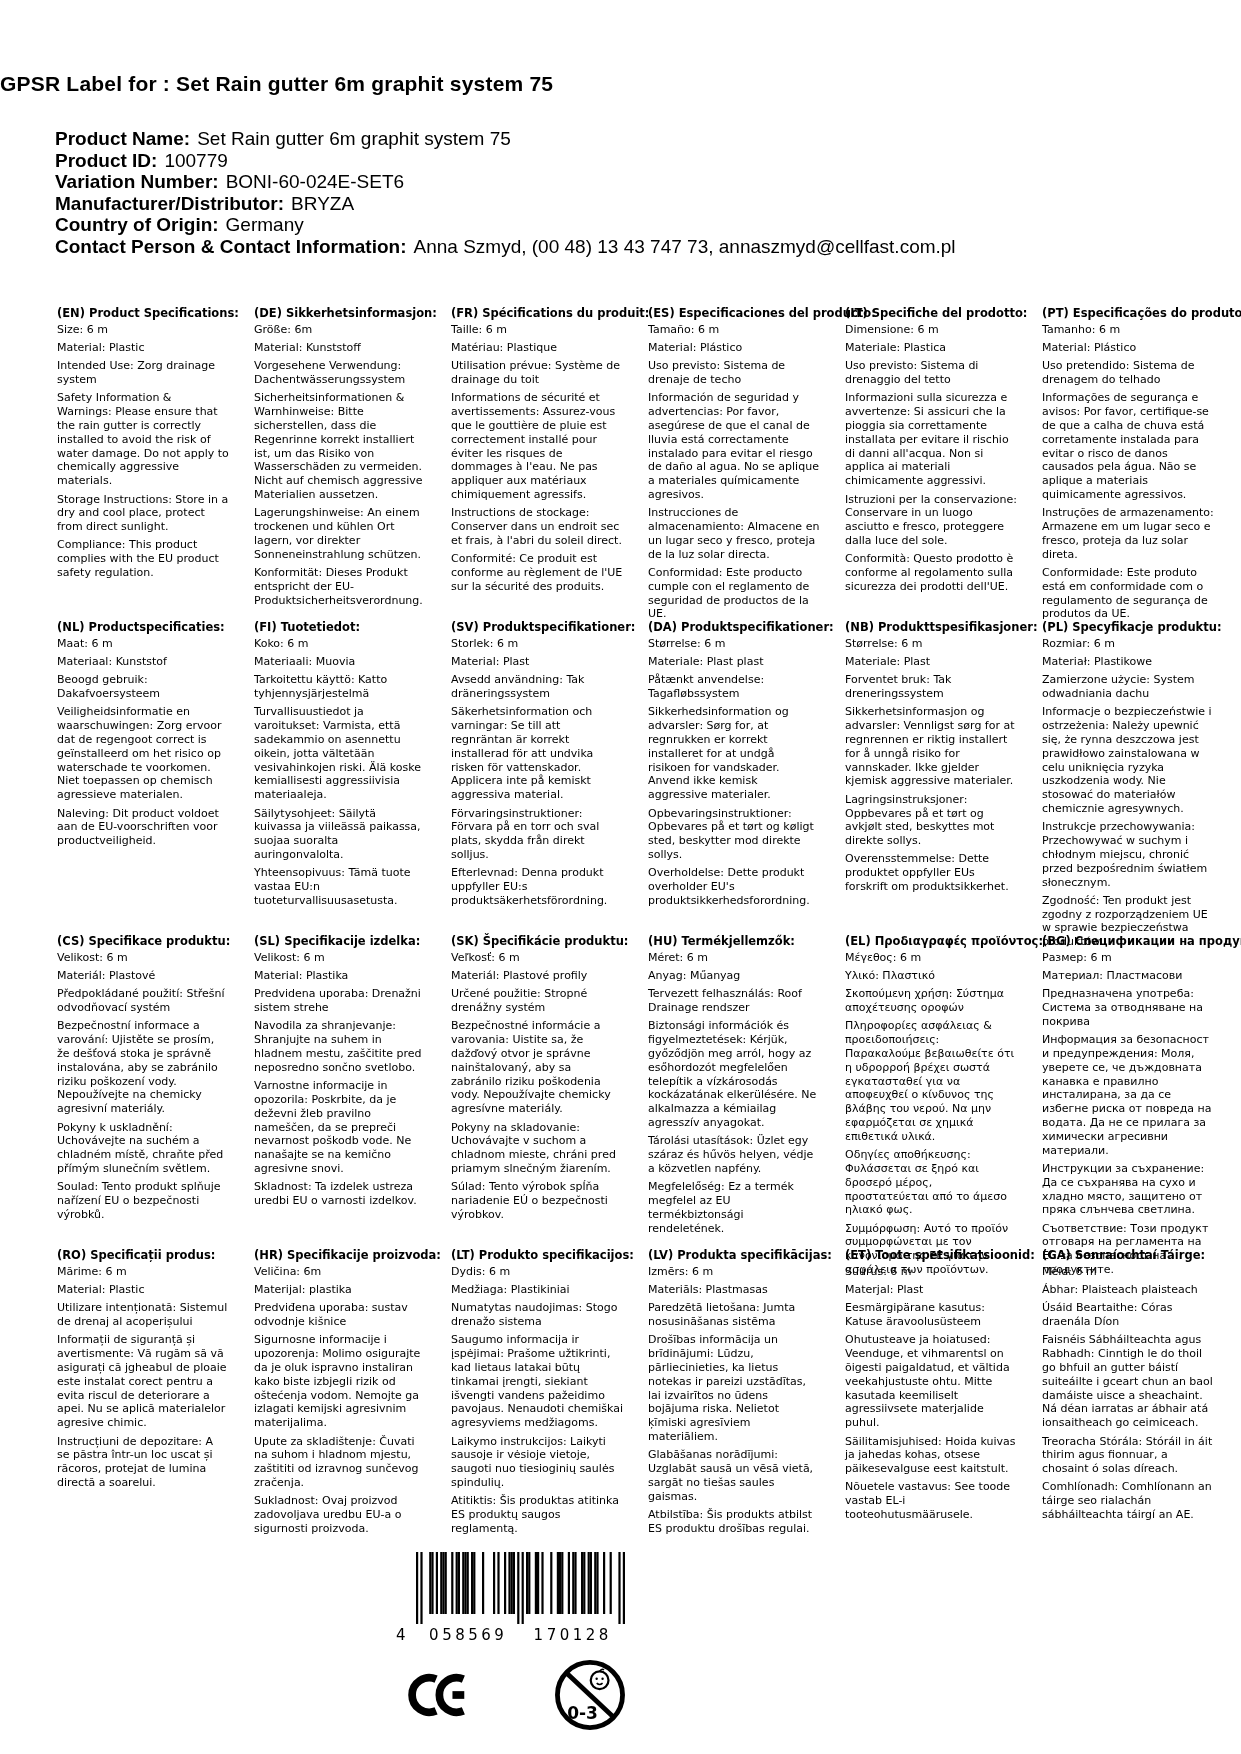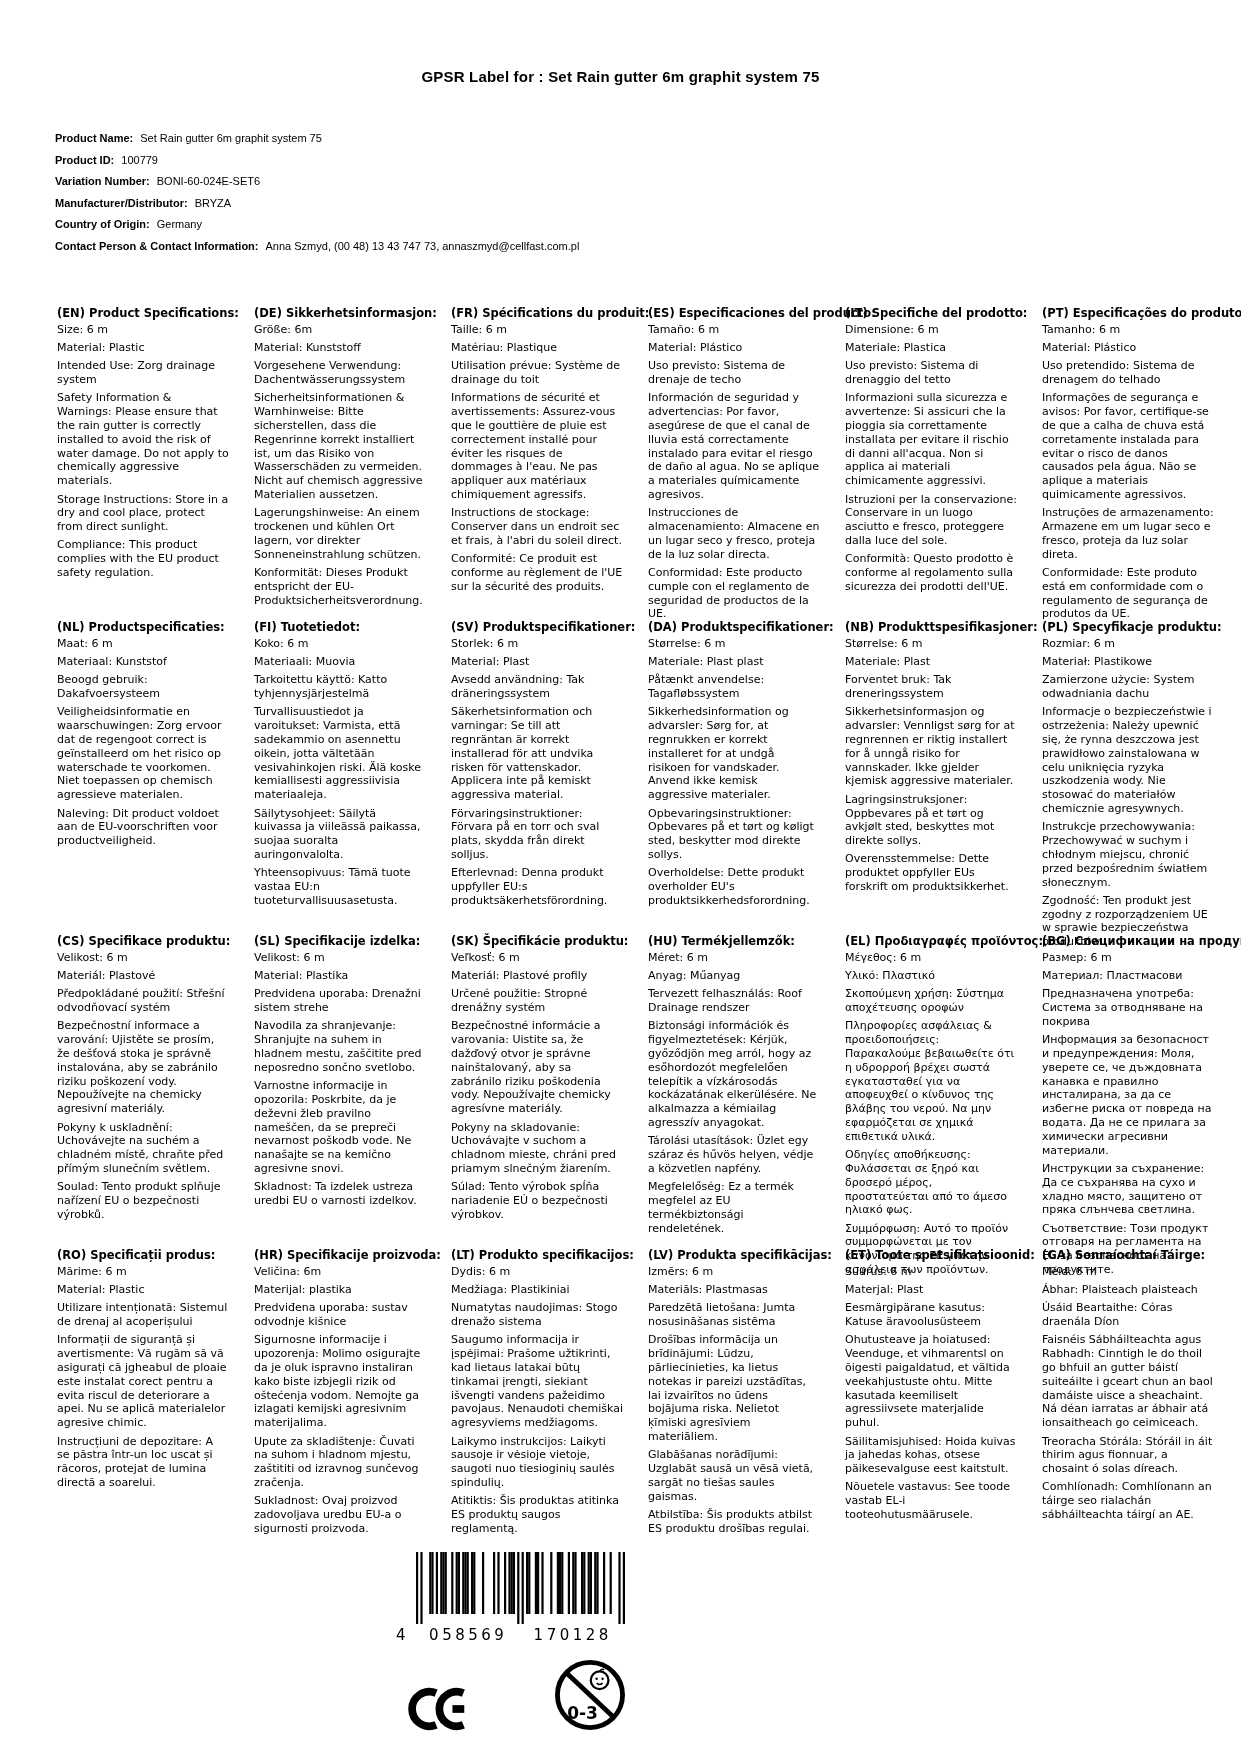--- a/index.html
+++ b/index.html
@@ -3,25 +3,25 @@
 <meta charset="utf-8">
 <style>
   html,body { margin:0; padding:0; background:#e8e8e8; }
   .page {
     position:relative; width:1241px; height:1754px; margin:0 auto;
     background:#ffffff; color:#000; overflow:hidden;
     font-family:"Liberation Sans", sans-serif;
   }
   .doc-title {
     position:absolute; top:58px; left:0; width:100%;
-    text-align:center; font-weight:bold; font-size:15px; letter-spacing:0.2px;
+    font-weight:bold; font-size:21px; letter-spacing:0.2px;
   }
   .product-info {
     position:absolute; top:128px; left:55px; width:1130px;
-    font-size:11px; line-height:21.5px;
+    font-size:19px; line-height:21.5px;
   }
   .pi-line { white-space:nowrap; }
   .pi-label { font-weight:bold; margin-right:7px; }
   .spec-grid {
     position:absolute; top:307px; left:57px; width:1182px;
     display:grid; grid-template-columns:repeat(6,197px); grid-auto-rows:314px;
   }
   .spec-block {
     width:172px; font-family:"DejaVu Sans", sans-serif;
     font-size:11px; line-height:13.8px;
@@ -34,21 +34,21 @@
   .barcode { position:relative; width:209px; margin:0 auto; }
   .barcode svg { display:block; }
   .barcode svg rect { fill:#000; }
   .bc-digits {
     display:flex; align-items:baseline; margin-top:2px;
     font-family:"DejaVu Sans", sans-serif; font-size:15px;
   }
   .bc-lead { margin-left:-20px; width:20px; }
   .bc-group { flex:1; text-align:center; letter-spacing:3.5px; }
   .marks-row {
-    display:flex; align-items:flex-end; margin-top:14px;
+    display:flex; align-items:center; margin-top:14px;
     padding-left:24px; gap:86px;
   }
   .age-label { font-family:"DejaVu Sans", sans-serif; font-weight:bold; }
 </style>
 </head>
 <body>
 
 <div class="page">
 
   <h1 class="doc-title">GPSR Label for : Set Rain gutter 6m graphit system 75</h1>

